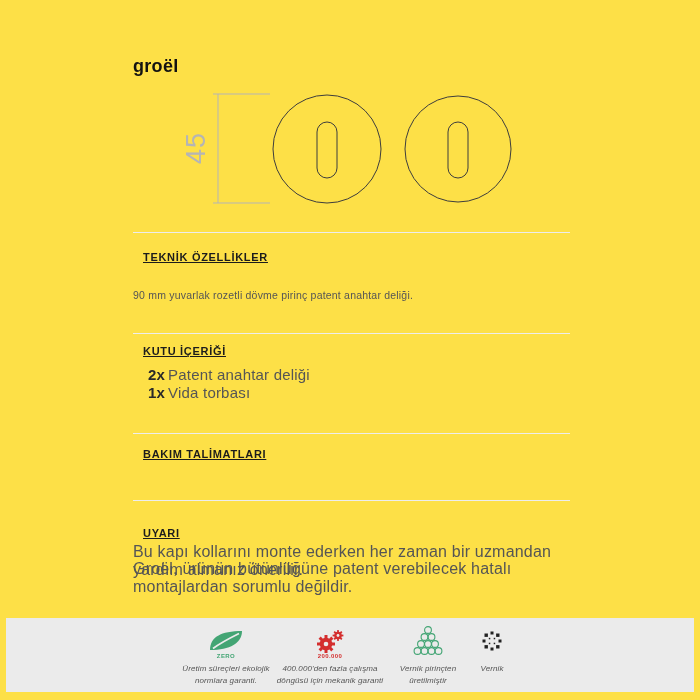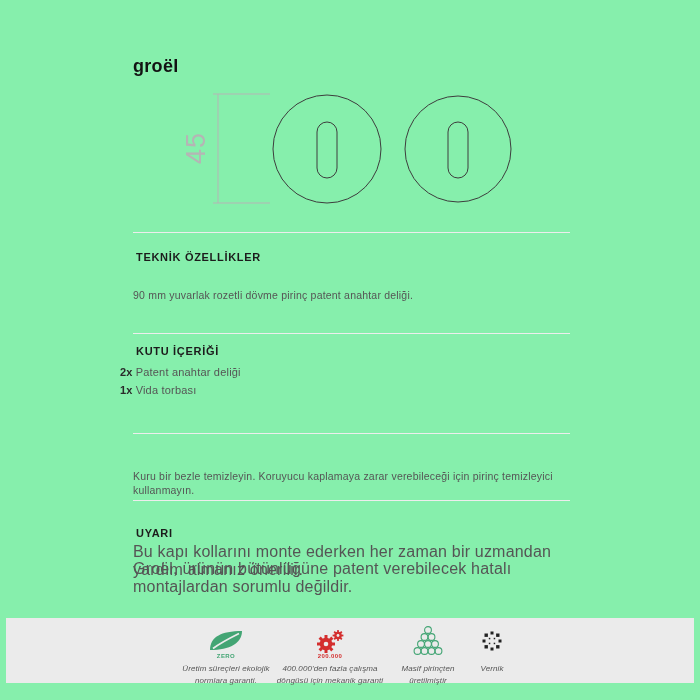--- a/index.html
+++ b/index.html
@@ -3,52 +3,52 @@
 <meta charset="utf-8">
 <style>
   html,body{margin:0;padding:0;}
   body{
     width:700px;height:700px;
     background:#ffffff;
     font-family:"Liberation Sans", sans-serif;
     position:relative;
     overflow:hidden;
   }
-  .page{position:absolute;inset:0;width:700px;height:700px;background:#86efac;}
+  .page{position:absolute;inset:0;width:700px;height:700px;background:#fde047;}
 
   .logo{
     position:absolute;left:133px;top:56px;
     font-size:18px;font-weight:600;letter-spacing:.3px;color:#121212;
   }
 
   .drawing{position:absolute;left:170px;top:85px;width:350px;height:130px;}
 
   .divider{position:absolute;left:133px;width:437px;height:1px;background:#ededed;}
   .d1{top:232px}.d2{top:333px}.d3{top:433px}.d4{top:500px}
 
   .sec-heading{
-    position:absolute;left:136px;width:437px;
-    font-size:11px;font-weight:bold;letter-spacing:.7px;color:#1c1c1c;
+    position:absolute;left:143px;width:437px;
+    font-size:11px;font-weight:bold;letter-spacing:.7px;color:#1c1c1c;text-decoration:underline;
   }
   .sec-body{
     position:absolute;left:133px;width:450px;
     font-size:10.5px;letter-spacing:.2px;color:#555555;line-height:1.35;
   }
   .h-teknik{top:251px}.b-teknik{top:288px}
   .h-kutu{top:345px}
-  .box-item{position:absolute;left:120px;width:437px;font-size:11px;letter-spacing:.2px;color:#555555;}
+  .box-item{position:absolute;left:148px;width:437px;font-size:15px;letter-spacing:.2px;color:#555555;}
   .box-item b{color:#2a2a2a;font-weight:bold;margin-right:3px;}
   .i-kutu-1{top:366px}.i-kutu-2{top:384px}
   .h-bakim{top:448px}.b-bakim{top:469px}
   .h-uyari{top:527px}
   .uyari-line{position:absolute;left:133px;width:460px;font-size:16px;letter-spacing:.2px;color:#555555;}
   .u1{top:543px}.u2{top:560px}.u3{top:577px}
 
   .footer{
-    position:absolute;left:6px;right:6px;top:618px;height:65px;
+    position:absolute;left:6px;right:6px;top:618px;height:74px;
     background:#ebebeb;
     padding-left:36px;
   }
   .badge{
     position:absolute;top:11px;width:150px;
     display:flex;flex-direction:column;align-items:center;
   }
   .bg1{left:145px}.bg2{left:249px}.bg3{left:347px}.bg4{left:411px}
   .icon-box{height:23px;display:flex;align-items:center;justify-content:center;}
   .icon-label{
@@ -91,21 +91,21 @@
   <div class="divider d2"></div>
   <div class="sec-heading h-kutu">KUTU İÇERİĞİ</div>
   <div class="box-item i-kutu-1">
     <b>2x</b><span>Patent anahtar deliği</span>
   </div>
   <div class="box-item i-kutu-2">
     <b>1x</b><span>Vida torbası</span>
   </div>
 
   <div class="divider d3"></div>
-  <div class="sec-body b-bakim">Kuru bir bezle temizleyin. Koruyucu kaplamaya zarar verebileceği için pirinç temizleyici kullanmayın.</div>
+  <div class="sec-heading h-bakim">BAKIM TALİMATLARI</div>
 
   <div class="divider d4"></div>
   <div class="sec-heading h-uyari">UYARI</div>
   <div class="uyari-line u1">Bu kapı kollarını monte ederken her zaman bir uzmandan yardım almanız önerilir.</div>
   <div class="uyari-line u2">Groël, ürünün bütünlüğüne patent verebilecek hatalı montajlardan sorumlu değildir.</div>
 
   <div class="footer">
 
     <div class="badge bg1">
       <div class="icon-box">
@@ -167,21 +167,21 @@
             <circle cx="15" cy="18" r="3.4"></circle>
             <circle cx="22" cy="18" r="3.4"></circle>
           <circle cx="4.5" cy="25" r="3.4"></circle>
             <circle cx="11.5" cy="25" r="3.4"></circle>
             <circle cx="18.5" cy="25" r="3.4"></circle>
             <circle cx="25.5" cy="25" r="3.4"></circle>
         </svg>
       </div>
       <div class="icon-label"></div>
       <div class="badge-caption">
-        <span>Masif pirinçten</span><br>
+        <span>Vernik pirinçten</span><br>
         <span>üretilmiştir</span>
       </div>
     </div>
 
     <div class="badge bg4">
       <div class="icon-box">
         <svg width="22" height="22" viewBox="0 0 22 22" xmlns="http://www.w3.org/2000/svg" fill="#222222">
           <rect x="3.5" y="3.5" width="3.4" height="3.4"></rect>
           <rect x="15.1" y="3.5" width="3.4" height="3.4"></rect>
           <rect x="3.5" y="15.1" width="3.4" height="3.4"></rect>

